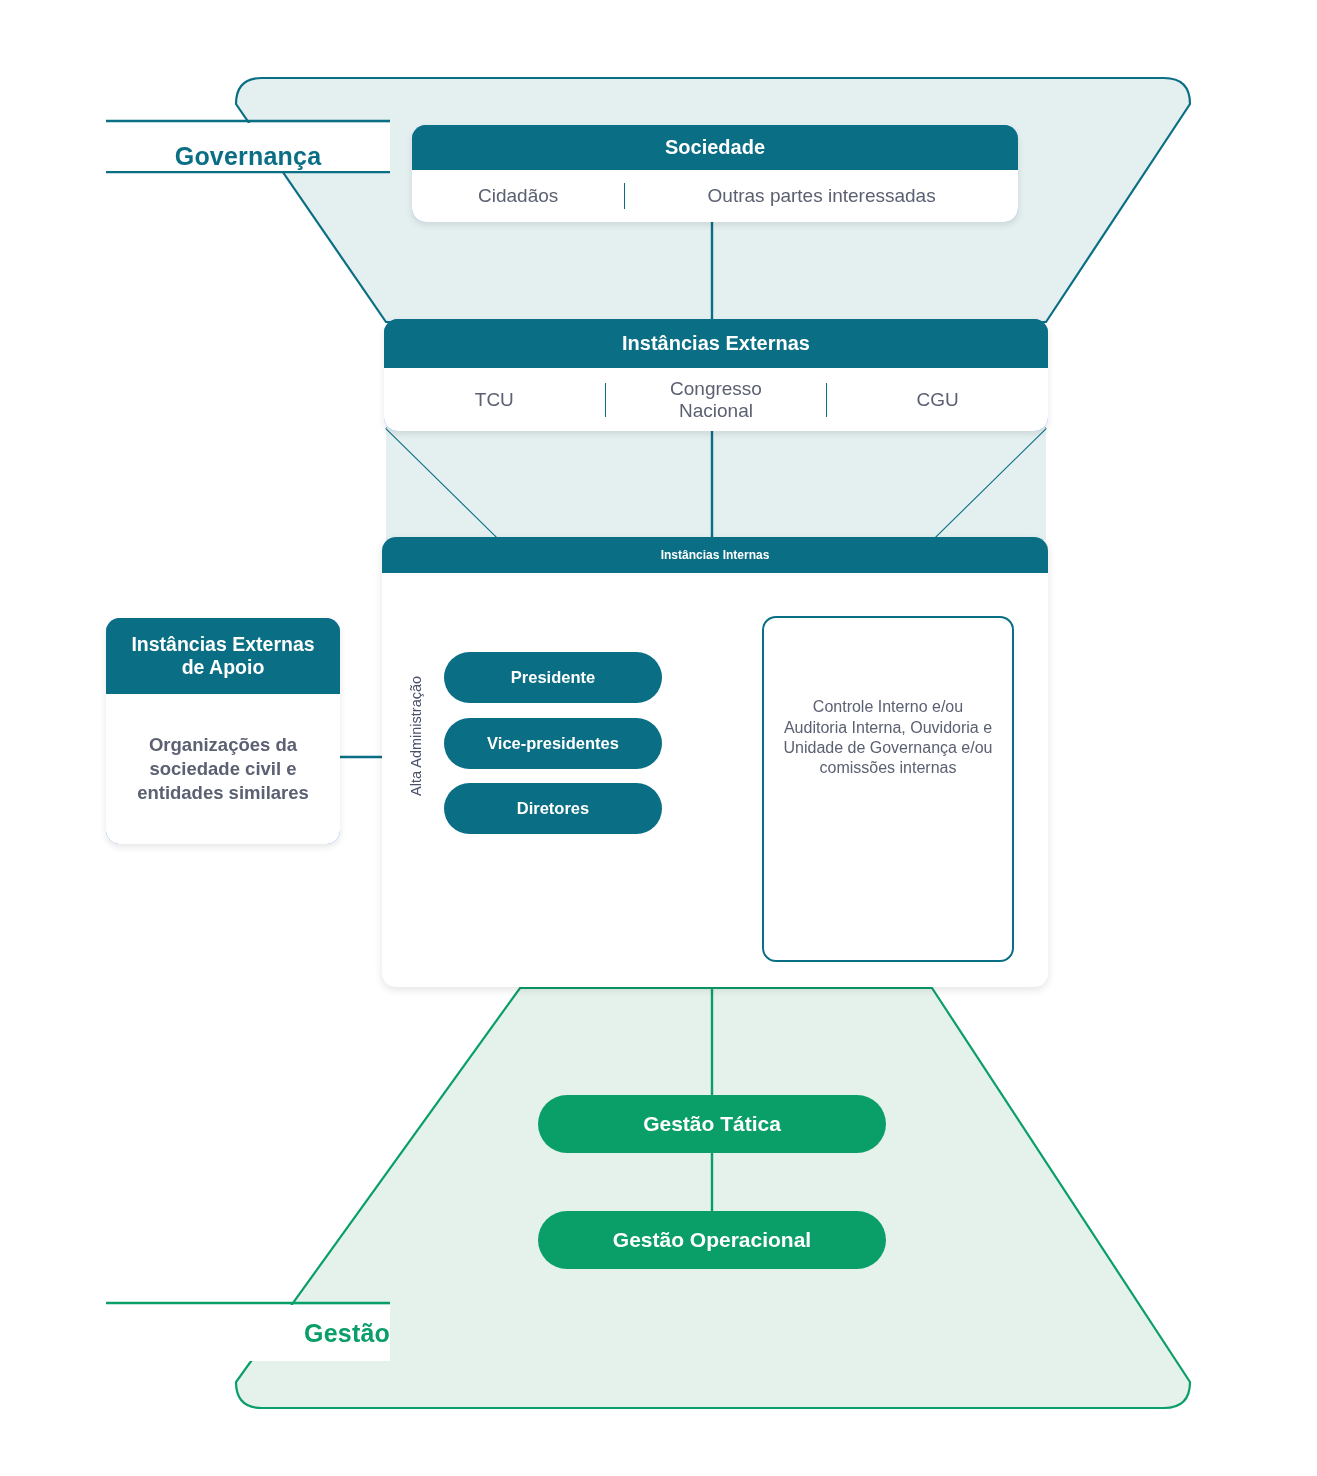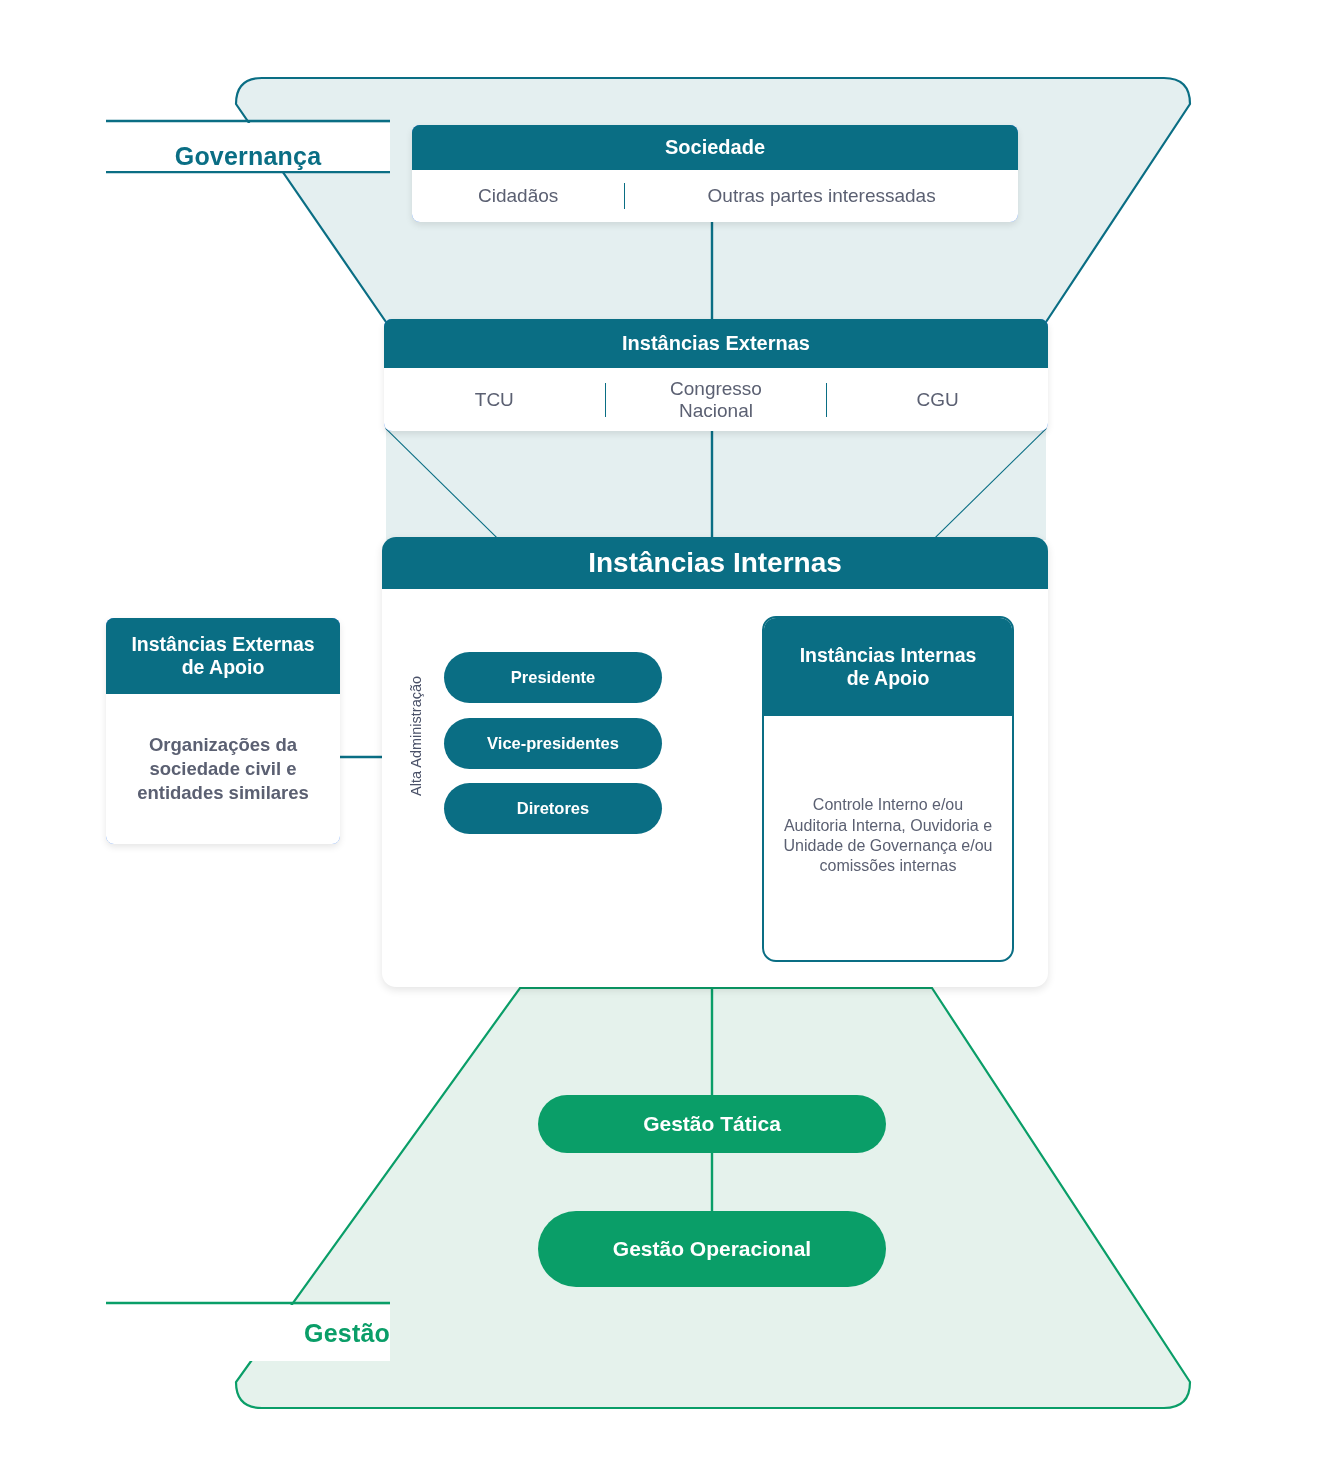--- a/index.html
+++ b/index.html
@@ -4,21 +4,21 @@
 <style>
   html,body{margin:0;padding:0;background:#ffffff;}
   body{
     font-family:"Liberation Sans", sans-serif;
     width:1317px;height:1476px;position:relative;overflow:hidden;
   }
   #stage{position:absolute;left:0;top:0;width:1317px;height:1476px;}
   #bgsvg{position:absolute;left:0;top:0;width:1317px;height:1476px;}
 
   
-  .card{position:absolute;border-radius:8px;overflow:hidden;
+  .card{position:absolute;border-radius:14px;overflow:hidden;
         box-shadow:0 3px 7px rgba(0,0,0,.10);background:#3b82f6;}
   .card-head{background:#0a6e84;color:#ffffff;font-weight:bold;
              display:flex;align-items:center;justify-content:center;
              text-align:center;line-height:1.18;}
   .card-body{background:#ffffff;display:flex;align-items:center;
              justify-content:center;color:#5b6072;}
 
   .split{display:flex;width:100%;height:100%;align-items:stretch;}
   .cell{flex:1;display:flex;align-items:center;justify-content:center;
         text-align:center;color:#5b6072;line-height:1.15;}
@@ -147,61 +147,58 @@
         </div>
         <div class="vdiv" style="height:34px;"></div>
         <div class="cell" style="font-size:19px;">
           <span>CGU</span>
         </div>
       </div>
     </div>
   </div>
 
   <div class="panel" style="left:382px;top:537px;width:666px;height:450px;">
-    <div class="panel-head" style="height:52px;font-size:28px;">
+    <div class="panel-head" style="height:36px;font-size:12px;">
       <span>Instâncias Internas</span>
     </div>
   </div>
 
   <div class="vlabel" style="left:405px;top:638px;width:22px;height:196px;">
     <span>Alta Administração</span>
   </div>
 
   <div class="pill teal" style="left:444px;top:652px;width:218px;height:51px;font-size:16.5px;">
     <span>Presidente</span>
   </div>
   <div class="pill teal" style="left:444px;top:718px;width:218px;height:51px;font-size:16.5px;">
     <span>Vice-presidentes</span>
   </div>
   <div class="pill teal" style="left:444px;top:783px;width:218px;height:51px;font-size:16.5px;">
     <span>Diretores</span>
   </div>
 
   <div class="subcard" style="left:762px;top:616px;width:248px;height:342px;">
-    <div class="card-head" style="height:98px;font-size:19.5px;padding:0 10px;box-sizing:border-box;">
-      <span style="display:block;max-width:190px;">Instâncias Internas de Apoio</span>
-    </div>
     <div class="sbody" style="height:240px;font-size:16px;">
       <span style="display:block;max-width:216px;">Controle Interno e/ou Auditoria Interna, Ouvidoria e Unidade de Governança e/ou comissões internas</span>
     </div>
   </div>
 
   <div class="card" style="left:106px;top:618px;width:234px;height:226px;">
     <div class="card-head" style="height:76px;font-size:19.5px;padding:0 10px;box-sizing:border-box;">
       <span style="display:block;max-width:192px;">Instâncias Externas de Apoio</span>
     </div>
     <div class="card-body" style="height:150px;font-size:18.5px;text-align:center;line-height:1.3;font-weight:bold;">
       <span style="display:block;max-width:178px;">Organizações da sociedade civil e entidades similares</span>
     </div>
   </div>
 
   <div class="pill green" style="left:538px;top:1095px;width:348px;height:58px;font-size:21px;">
     <span>Gestão Tática</span>
   </div>
-  <div class="pill green" style="left:538px;top:1211px;width:348px;height:76px;font-size:21px;">
+  <div class="pill green" style="left:538px;top:1211px;width:348px;height:58px;font-size:21px;">
     <span>Gestão Operacional</span>
   </div>
 
   <div class="banner" style="left:106px;top:1305px;width:284px;height:56px;justify-content:flex-end;">
     <span class="bl" style="color:#0a9e68;">Gestão</span>
   </div>
 
 </div>
 
 </body></html>

